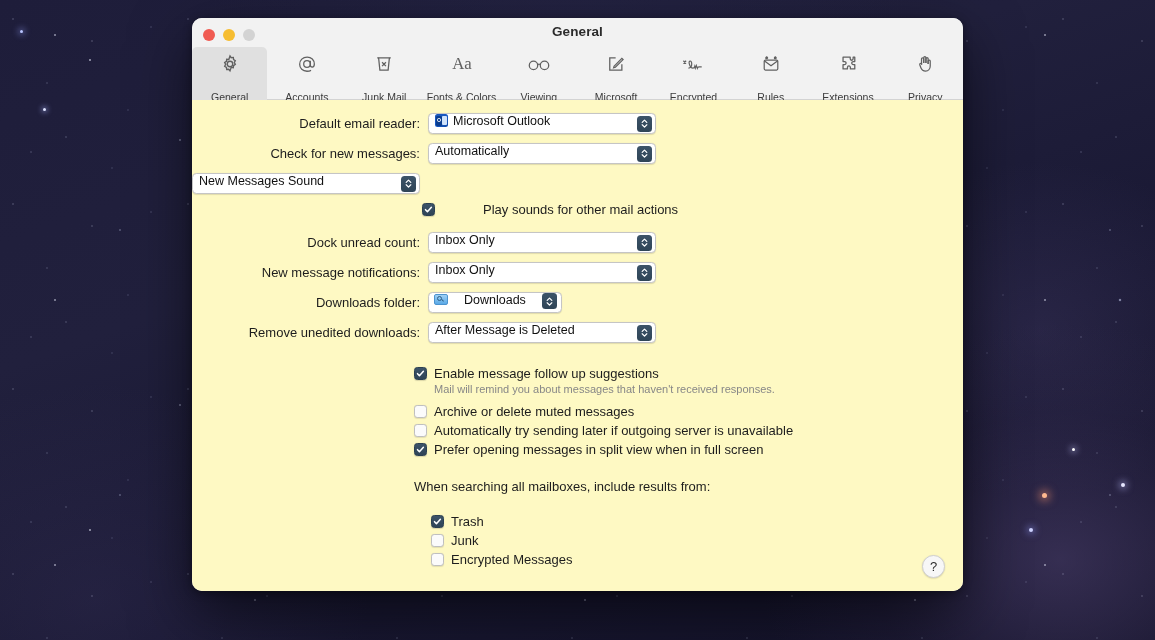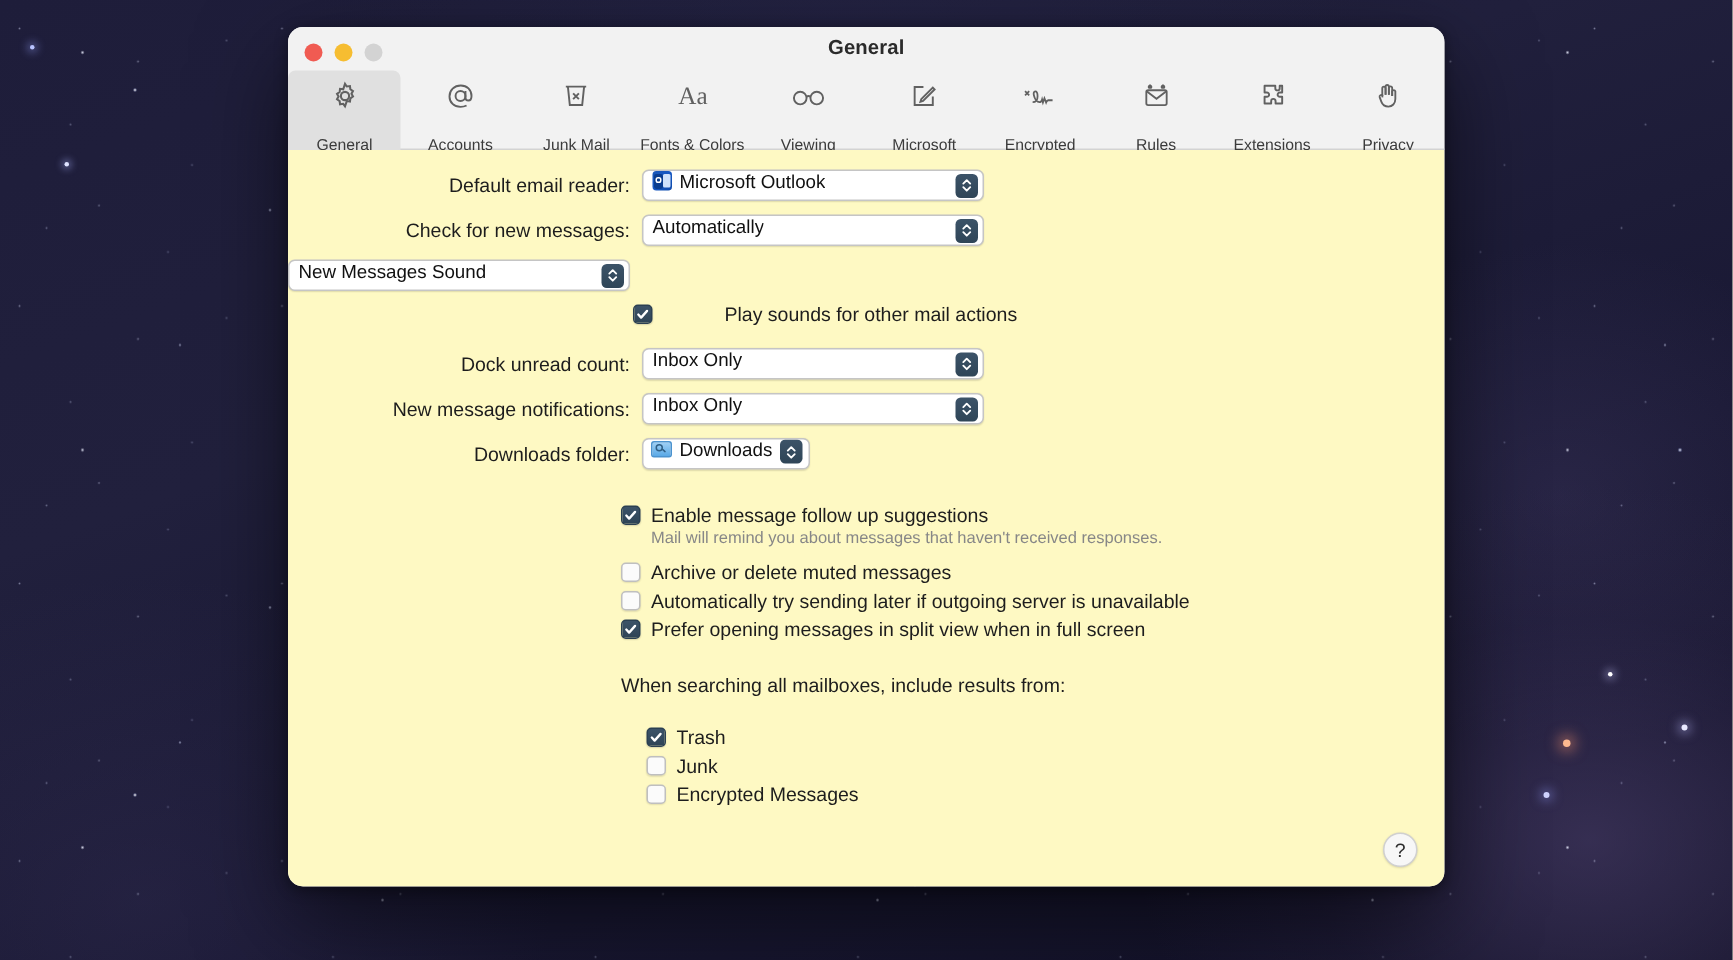--- a/index.html
+++ b/index.html
@@ -190,21 +190,21 @@
     font-size: 12.5px;
     color: #101010;
     white-space: nowrap;
     overflow: hidden;
     cursor: default;
   }
   .popup.compact {
     width: auto;
     min-width: 0;
     padding: 0 4px 0 5px;
-    gap: 5px;
+    gap: 16px;
   }
   .popup .val { overflow: hidden; text-overflow: ellipsis; }
   .stepper {
     position: absolute;
     right: 3px;
     top: 50%;
     transform: translateY(-50%);
     width: 15px;
     height: 16px;
     border-radius: 3.5px;
@@ -509,20 +509,32 @@
         <span class="val">Downloads</span>
         <span class="stepper">
           <svg width="9" height="11" viewBox="0 0 9 11" fill="none" stroke="#ffffff" stroke-width="1.25" stroke-linecap="round" stroke-linejoin="round">
             <path d="M2.2 4.4L4.5 2.1l2.3 2.3"></path>
               <path d="M2.2 6.8l2.3 2.3 2.3-2.3"></path>
           </svg>
         </span>
       </div>
     </div>
 
+    <div class="row">
+      <span class="lbl">Remove unedited downloads:</span>
+      <div class="popup">
+        <span class="val">After Message is Deleted</span>
+        <span class="stepper">
+          <svg width="9" height="11" viewBox="0 0 9 11" fill="none" stroke="#ffffff" stroke-width="1.25" stroke-linecap="round" stroke-linejoin="round">
+            <path d="M2.2 4.4L4.5 2.1l2.3 2.3"></path>
+              <path d="M2.2 6.8l2.3 2.3 2.3-2.3"></path>
+          </svg>
+        </span>
+      </div>
+    </div>
 
     <div class="gap-block" style="height:15px;"></div>
 
     <div class="pad-left-sec">
 
       <div class="cbrow" style="margin-bottom:2px;">
         <span class="cb on">
           <svg width="9" height="9" viewBox="0 0 10 10" fill="none" stroke="#ffffff" stroke-width="1.7" stroke-linecap="round" stroke-linejoin="round">
             <path d="M1.7 5.2l2.1 2.3 4.4-5"></path>
           </svg>

